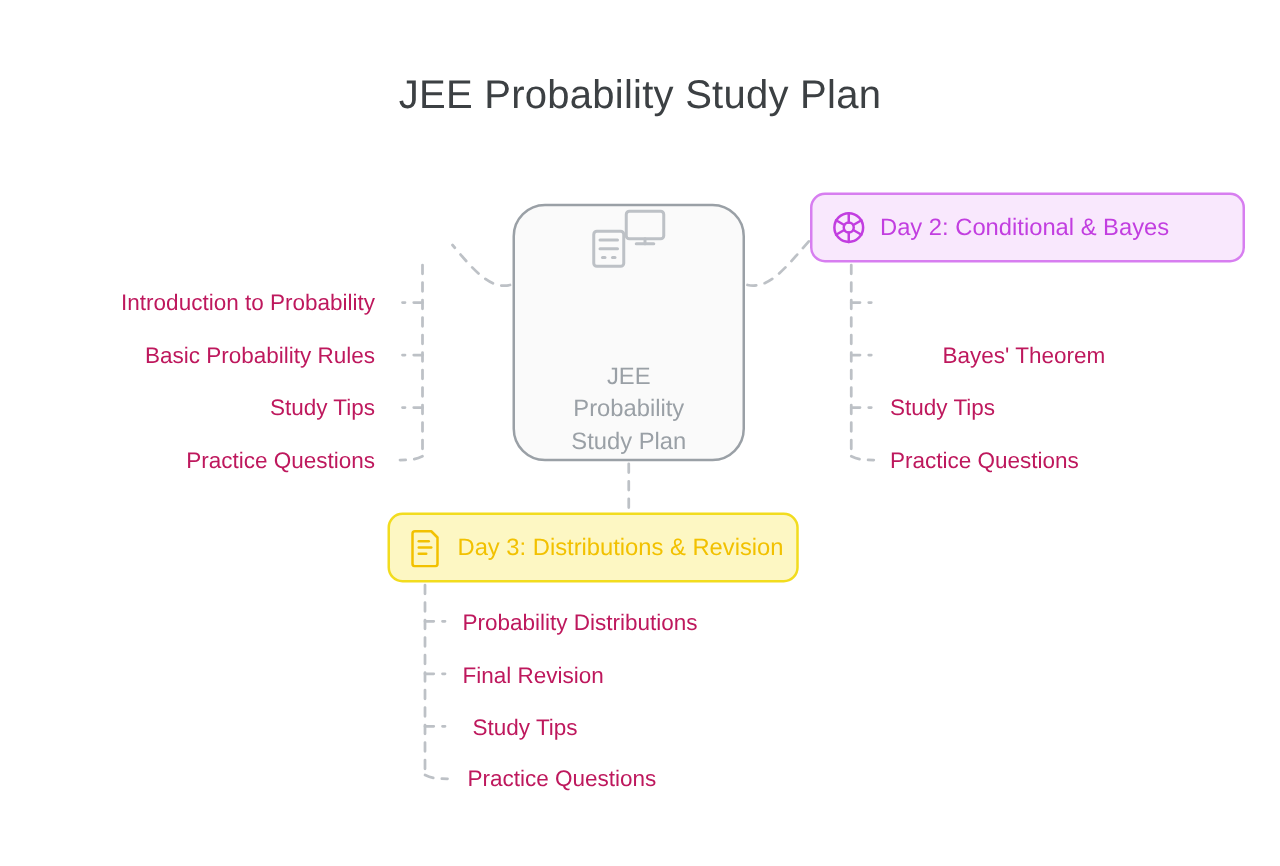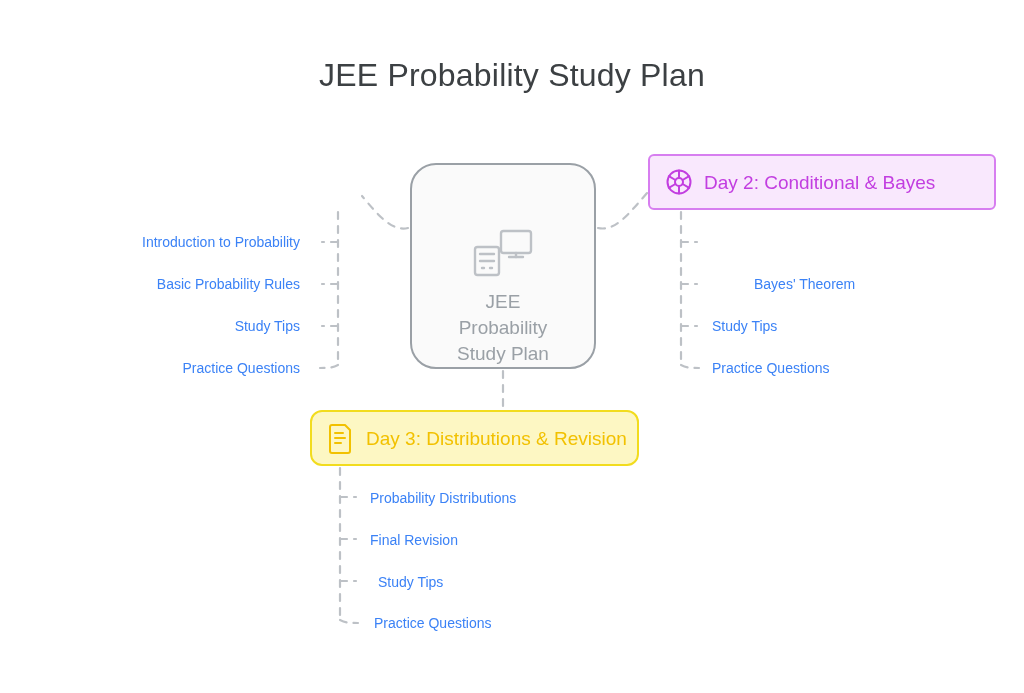--- a/index.html
+++ b/index.html
@@ -48,21 +48,21 @@
     top: 163px;
     width: 186px;
     height: 206px;
     border: 2px solid #9aa0a6;
     border-radius: 26px;
     background: #fafafa;
     box-sizing: border-box;
     display: flex;
     flex-direction: column;
     align-items: center;
-    justify-content: flex-end;
+    justify-content: space-between;
   }
   .center-icon {
     margin-bottom: 6px;
   }
   .center-label {
     font-size: 19px;
     line-height: 26px;
     color: #9aa0a6;
     text-align: center;
   }
@@ -93,36 +93,35 @@
     color: #1a73e8;
     justify-content: flex-start;
   }
   #pill-day2 {
     left: 648px;
     top: 154px;
     width: 348px;
     background: #f9e8fd;
     border-color: #d77ef0;
     color: #c23ee0;
-    border-radius: 6px;
   }
   #pill-day3 {
     left: 310px;
     top: 410px;
     width: 329px;
     background: #fdf7c3;
     border-color: #f2dc1e;
     color: #f2c100;
   }
 
   
   .leaf {
     position: absolute;
-    font-size: 14px;
-    color: #3b82f6;
+    font-size: 18px;
+    color: #be185d;
     white-space: nowrap;
     line-height: 20px;
   }
   .leaf.right-align { text-align: right; }
 
   .icon-svg { display: block; }
 </style>
 </head>
 <body>
 

